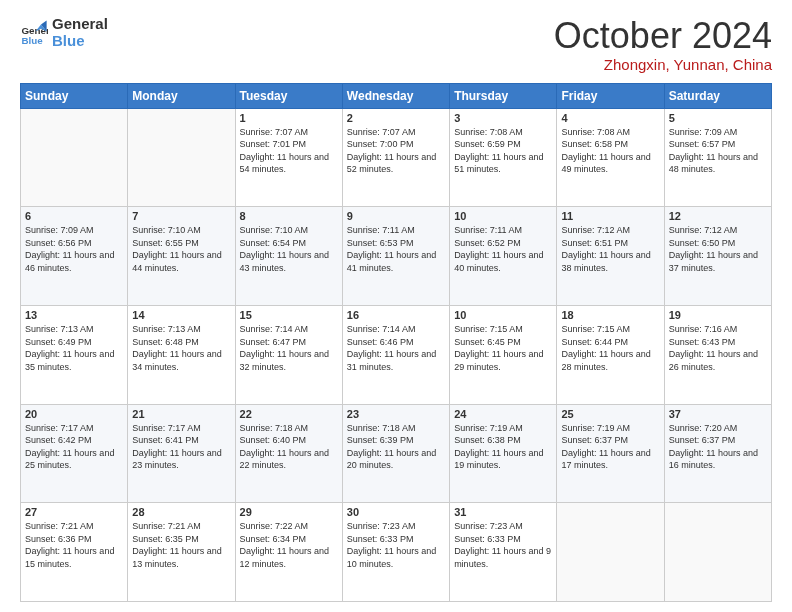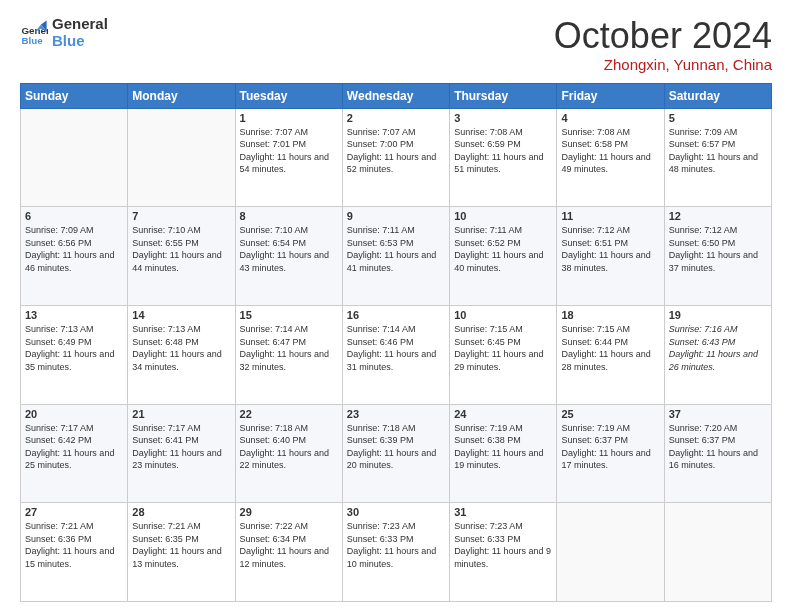--- a/index.html
+++ b/index.html
@@ -235,21 +235,21 @@
 Daylight: 11 hours and 29 minutes.</div>
           </td>
           <td>
             <span class="day-num">18</span>
             <div class="cell-text" style="white-space: pre-line;">Sunrise: 7:15 AM
 Sunset: 6:44 PM
 Daylight: 11 hours and 28 minutes.</div>
           </td>
           <td>
             <span class="day-num">19</span>
-            <div class="cell-text" style="white-space: pre-line; font-style: italic;">Sunrise: 7:16 AM
+            <div class="cell-text" style="white-space: pre-line;">Sunrise: 7:16 AM
 Sunset: 6:43 PM
 Daylight: 11 hours and 26 minutes.</div>
           </td>
         </tr>
         <tr>
           <td>
             <span class="day-num">20</span>
             <div class="cell-text" style="white-space: pre-line;">Sunrise: 7:17 AM
 Sunset: 6:42 PM
 Daylight: 11 hours and 25 minutes.</div>

